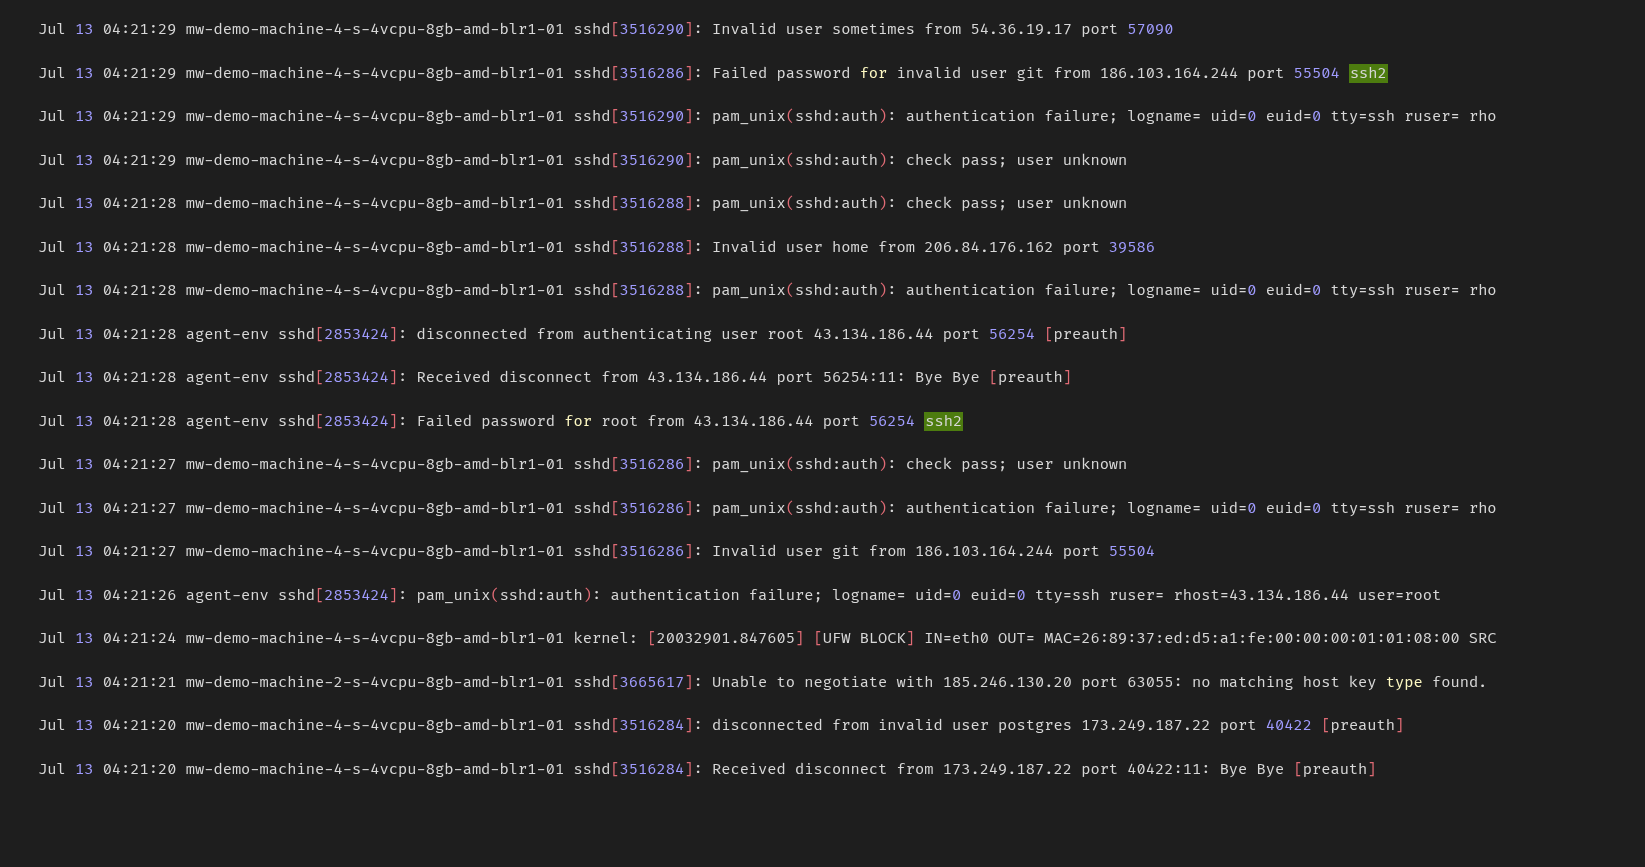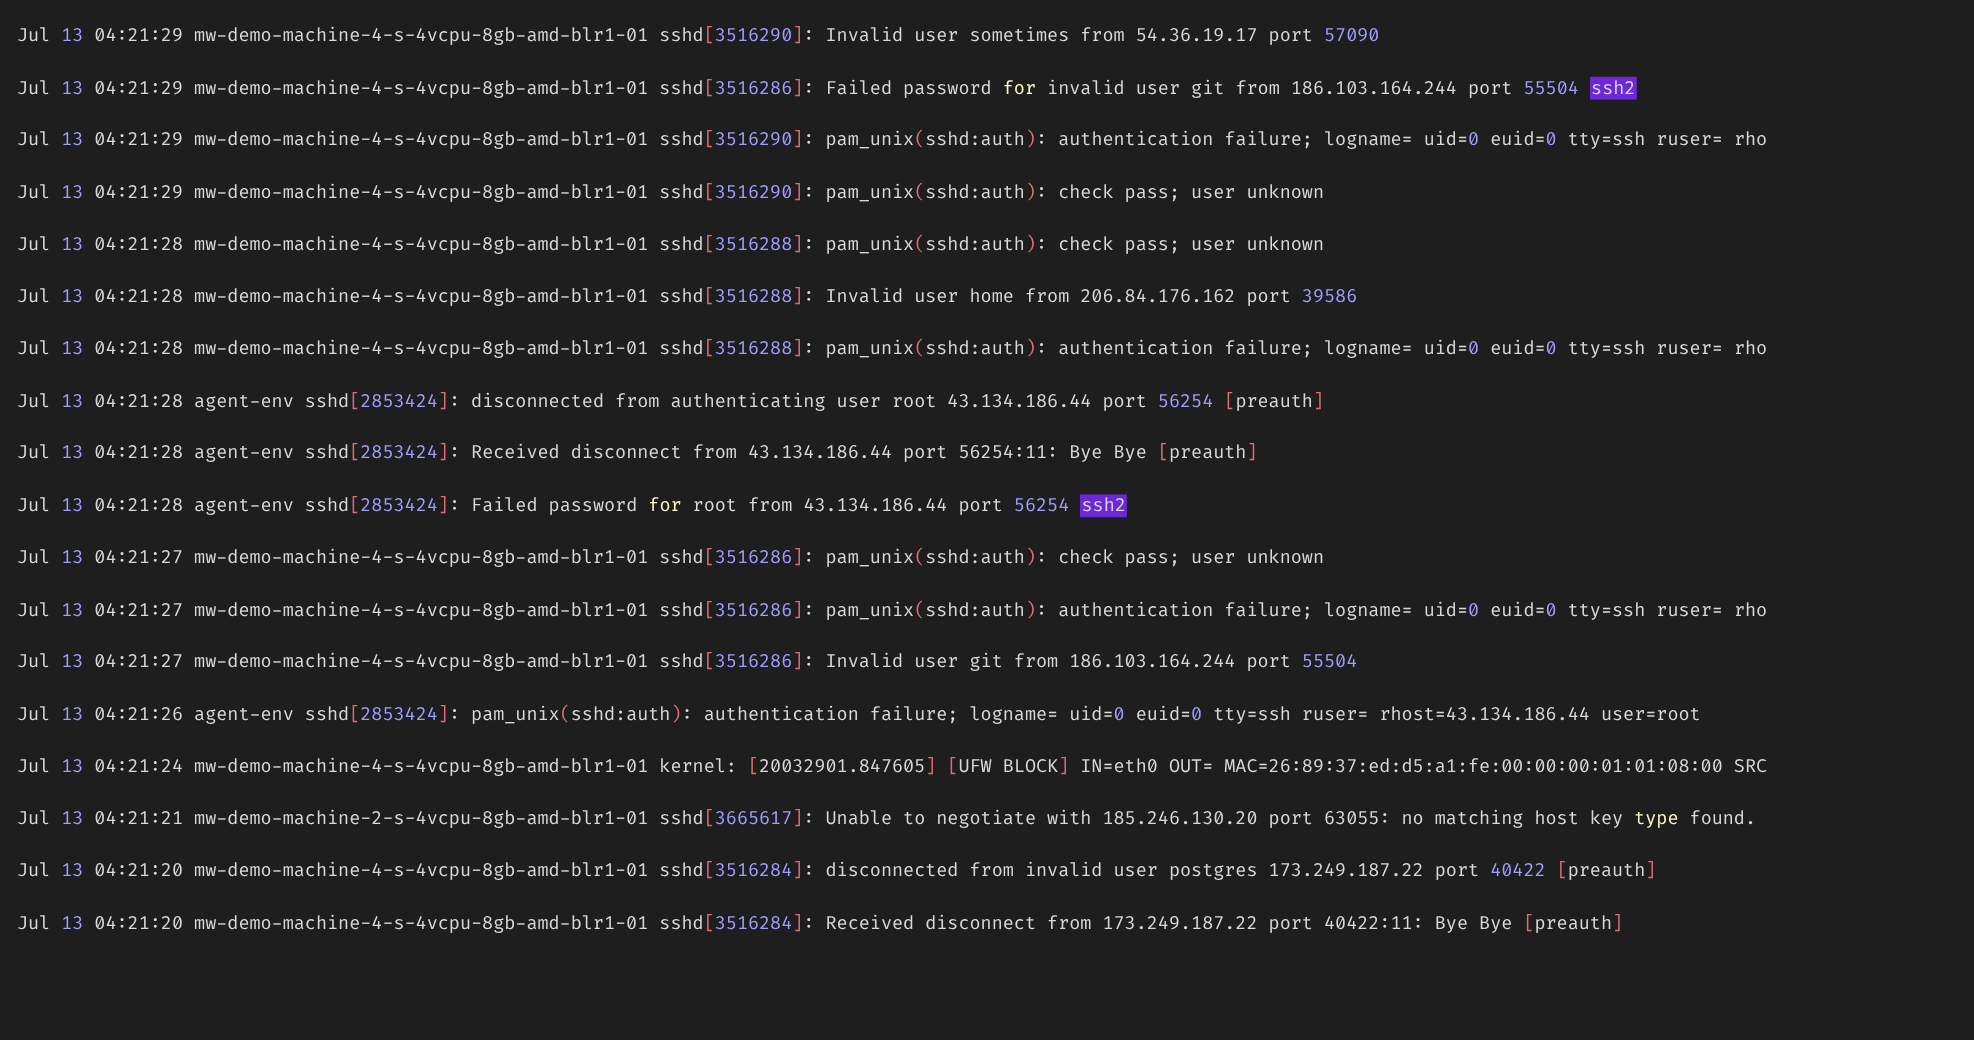--- a/index.html
+++ b/index.html
@@ -7,40 +7,40 @@
     padding: 0;
     background: #1e1e1e;
     color: #d8d8d8;
     font-family: "Fira Code", "Source Code Pro", Consolas, "Courier New", monospace;
     font-size: 15px;
     line-height: 1.3;
     width: 1645px;
     overflow-x: hidden;
   }
   .log-container {
-    padding: 20px 14px;
+    padding: 20px 38px;
     white-space: nowrap;
   }
   .log-line {
     margin-bottom: 24px;
   }
   .log-line:last-child { margin-bottom: 6px; }
   .tok-month  { color: #d8d8d8; }
   .tok-day    { color: #a09cff; }
   .tok-time   { color: #d8d8d8; }
   .tok-host   { color: #d8d8d8; }
   .tok-proc   { color: #d8d8d8; }
   .tok-pid    { color: #a09cff; }
   .tok-br     { color: #e06b75; } 
   .tok-pn     { color: #e06b75; } 
   .tok-colon  { color: #d8d8d8; }
   .tok-text   { color: #d8d8d8; }
   .tok-kw     { color: #fef9c3; } 
   .tok-num    { color: #a09cff; }
-  .tok-hl     { background: #6d28d9; color: #d8d8d8; padding: 0 1px; }
+  .tok-hl     { background: #4d7c0f; color: #d8d8d8; padding: 0 1px; }
   span { white-space: pre; }
 </style>
 </head>
 <body>
 
 <div class="log-container" id="log-root">
     <div class="log-line"><span class="tok-month">Jul</span><span class="tok-text"> </span><span class="tok-day">13</span><span class="tok-text"> </span><span class="tok-time">04:21:29</span><span class="tok-text"> </span><span class="tok-host">mw-demo-machine-4-s-4vcpu-8gb-amd-blr1-01</span><span class="tok-text"> </span><span class="tok-proc">sshd</span><span class="tok-br">[</span><span class="tok-pid">3516290</span><span class="tok-br">]</span><span class="tok-colon">:</span><span class="tok-text"> Invalid user sometimes from 54.36.19.17 port </span><span class="tok-num">57090</span></div>
     <div class="log-line"><span class="tok-month">Jul</span><span class="tok-text"> </span><span class="tok-day">13</span><span class="tok-text"> </span><span class="tok-time">04:21:29</span><span class="tok-text"> </span><span class="tok-host">mw-demo-machine-4-s-4vcpu-8gb-amd-blr1-01</span><span class="tok-text"> </span><span class="tok-proc">sshd</span><span class="tok-br">[</span><span class="tok-pid">3516286</span><span class="tok-br">]</span><span class="tok-colon">:</span><span class="tok-text"> Failed password </span><span class="tok-kw">for</span><span class="tok-text"> invalid user git from 186.103.164.244 port </span><span class="tok-num">55504</span><span class="tok-text"> </span><span class="tok-hl">ssh2</span></div>
     <div class="log-line"><span class="tok-month">Jul</span><span class="tok-text"> </span><span class="tok-day">13</span><span class="tok-text"> </span><span class="tok-time">04:21:29</span><span class="tok-text"> </span><span class="tok-host">mw-demo-machine-4-s-4vcpu-8gb-amd-blr1-01</span><span class="tok-text"> </span><span class="tok-proc">sshd</span><span class="tok-br">[</span><span class="tok-pid">3516290</span><span class="tok-br">]</span><span class="tok-colon">:</span><span class="tok-text"> pam_unix</span><span class="tok-pn">(</span><span class="tok-text">sshd:auth</span><span class="tok-pn">)</span><span class="tok-text">: authentication failure; logname= uid=</span><span class="tok-num">0</span><span class="tok-text"> euid=</span><span class="tok-num">0</span><span class="tok-text"> tty=ssh ruser= rho</span></div>
     <div class="log-line"><span class="tok-month">Jul</span><span class="tok-text"> </span><span class="tok-day">13</span><span class="tok-text"> </span><span class="tok-time">04:21:29</span><span class="tok-text"> </span><span class="tok-host">mw-demo-machine-4-s-4vcpu-8gb-amd-blr1-01</span><span class="tok-text"> </span><span class="tok-proc">sshd</span><span class="tok-br">[</span><span class="tok-pid">3516290</span><span class="tok-br">]</span><span class="tok-colon">:</span><span class="tok-text"> pam_unix</span><span class="tok-pn">(</span><span class="tok-text">sshd:auth</span><span class="tok-pn">)</span><span class="tok-text">: check pass; user unknown</span></div>

